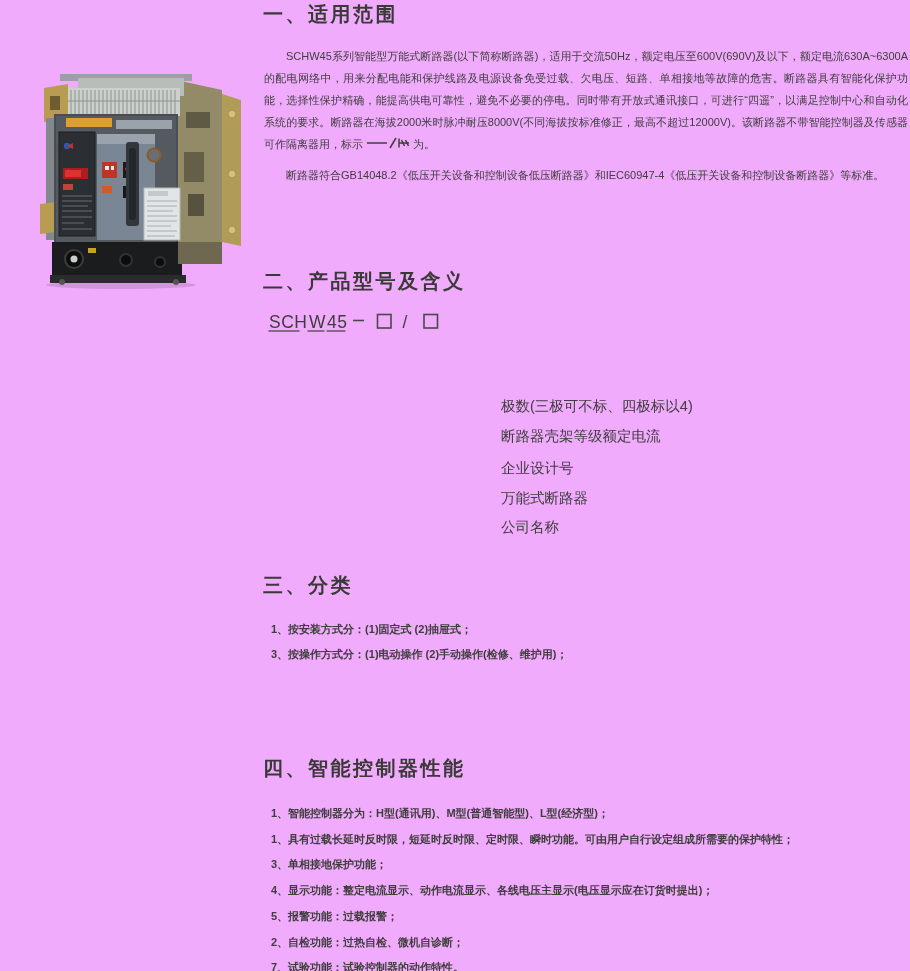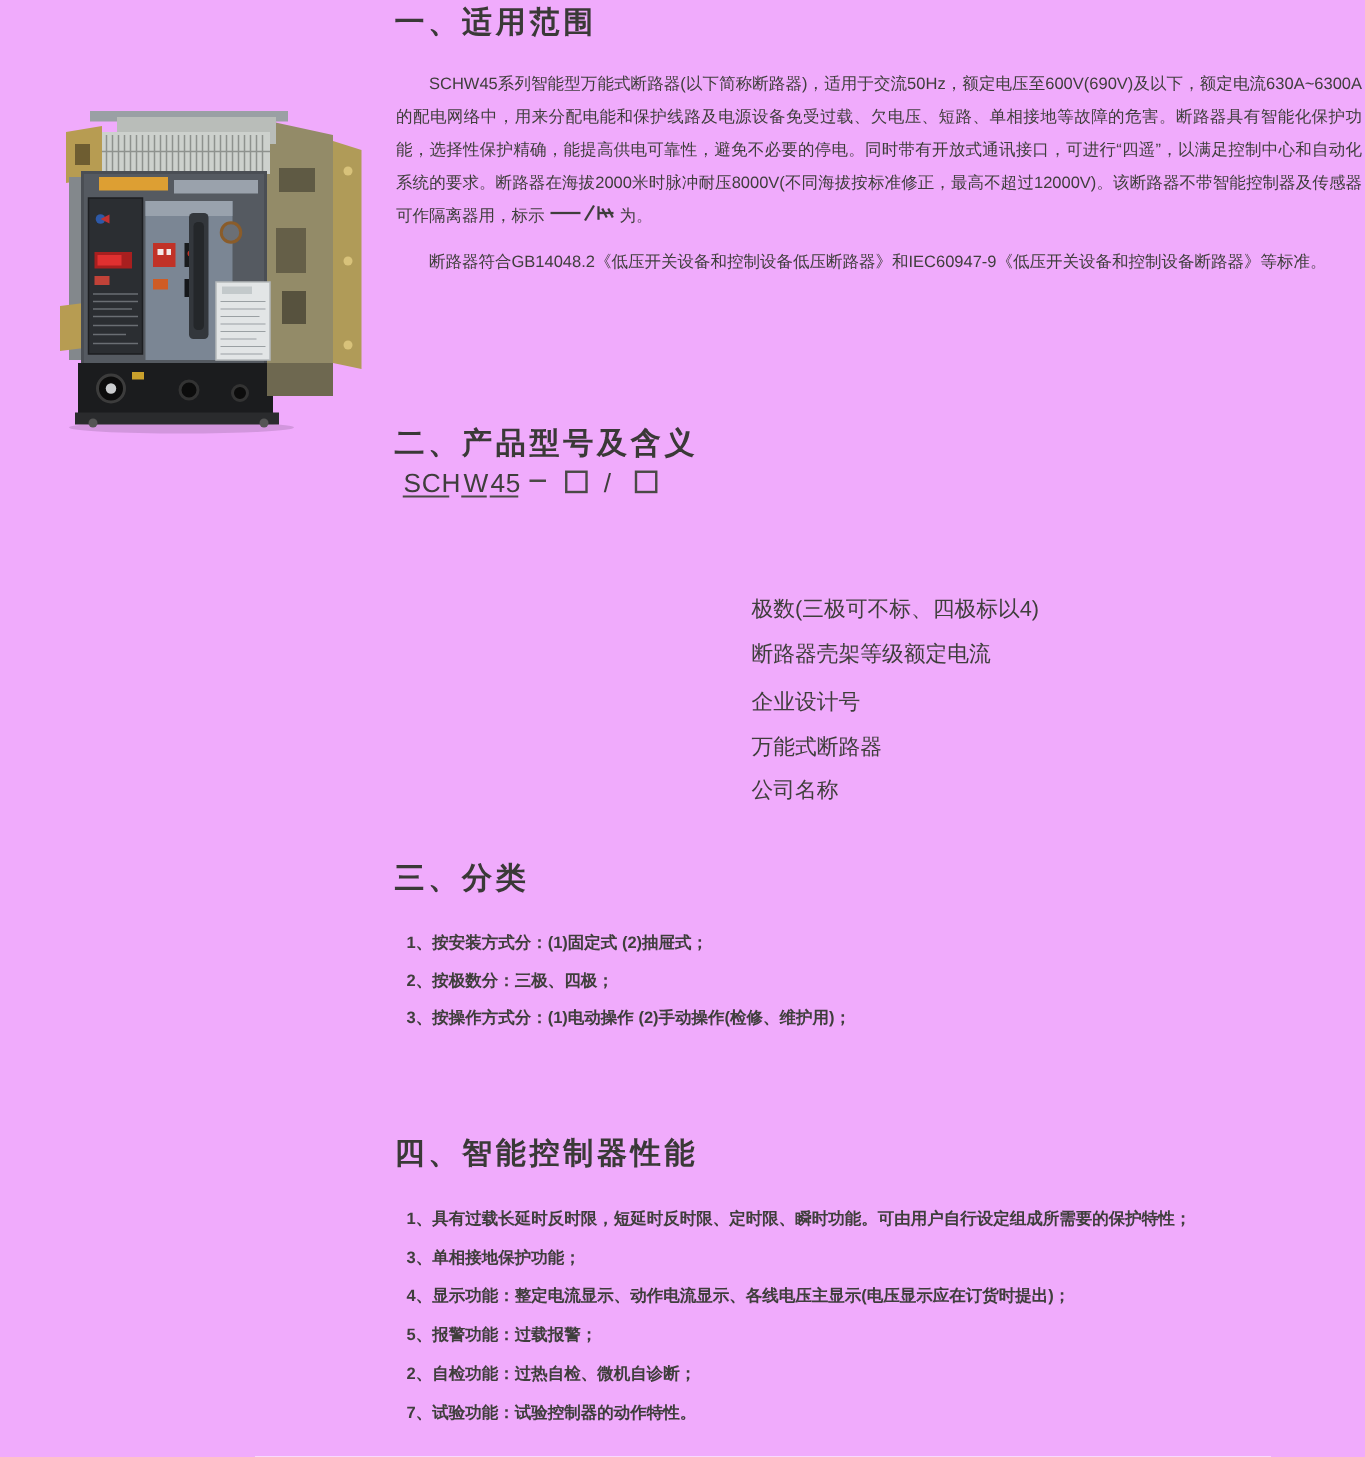--- a/index.html
+++ b/index.html
@@ -118,24 +118,24 @@
     <p><span>SCHW45系列智能型万能式断路器(以下简称断路器)，适用于交流50Hz，额定电压至600V(690V)及以下，额定电流630A~6300A的配电网络中，用来分配电能和保护线路及电源设备免受过载、欠电压、短路、单相接地等故障的危害。断路器具有智能化保护功能，选择性保护精确，能提高供电可靠性，避免不必要的停电。同时带有开放式通讯接口，可进行“四遥”，以满足控制中心和自动化系统的要求。断路器在海拔2000米时脉冲耐压8000V(不同海拔按标准修正，最高不超过12000V)。该断路器不带智能控制器及传感器可作隔离器用，标示</span><svg class="sym" width="44" height="12" viewBox="0 0 44 12">
           <g stroke="#3f3e3c" stroke-width="1.5" fill="none">
             <path d="M1,6 H21"></path>
             <path d="M24,11 L30,1"></path>
             <path d="M33,1.5 V10.5"></path>
             <path d="M33,6 H43"></path>
             <path d="M35.5,3 l3,6"></path>
             <path d="M39.5,3 l3,6"></path>
           </g>
         </svg><span>为。</span></p>
-    <p class="p2">断路器符合GB14048.2《低压开关设备和控制设备低压断路器》和IEC60947-9《低压开关设备和控制设备断路器》等标准。</p>
+    <p class="p2">断路器符合GB14048.2《低压开关设备和控制设备低压断路器》和IEC60947-4《低压开关设备和控制设备断路器》等标准。</p>
   </div>
 
-  <h2 class="sec-title" style="top:282px">二、产品型号及含义</h2>
+  <h2 class="sec-title" style="top:268px">二、产品型号及含义</h2>
 
   <svg class="diagram" width="460" height="245" viewBox="0 0 460 245">
 
     <text class="mono" x="13" y="28">SCH</text>
     <text class="mono" x="53" y="28">W</text>
     <text class="mono" x="71" y="28">45</text>
     <line x1="97" y1="20.5" x2="108" y2="20.5" stroke-width="1.6"></line>
     <rect x="121.5" y="14.5" width="13.5" height="13.5" fill="none" stroke-width="1.6"></rect>
     <text class="mono" x="146.5" y="28">/</text>
     <rect x="168" y="14.5" width="13.5" height="13.5" fill="none" stroke-width="1.6"></rect>
@@ -157,26 +157,26 @@
     <text class="lbl" x="245" y="110.5">极数(三极可不标、四极标以4)</text>
     <text class="lbl" x="245" y="140.5">断路器壳架等级额定电流</text>
     <text class="lbl" x="245" y="172.5">企业设计号</text>
     <text class="lbl" x="245" y="202.5">万能式断路器</text>
     <text class="lbl" x="245" y="231.5">公司名称</text>
   </svg>
 
   <h2 class="sec-title" style="top:572px">三、分类</h2>
   <ul class="flist" id="list3">
     <li>1、按安装方式分：(1)固定式 (2)抽屉式；</li>
-    <li>2、按极数分：三极、四极；</li>
     <li>3、按操作方式分：(1)电动操作 (2)手动操作(检修、维护用)；</li>
   </ul>
 
   <h2 class="sec-title" style="top:755px">四、智能控制器性能</h2>
   <ul class="flist" id="list4">
+    <li>1、智能控制器分为：H型(通讯用)、M型(普通智能型)、L型(经济型)；</li>
     <li>1、具有过载长延时反时限，短延时反时限、定时限、瞬时功能。可由用户自行设定组成所需要的保护特性；</li>
     <li>3、单相接地保护功能；</li>
     <li>4、显示功能：整定电流显示、动作电流显示、各线电压主显示(电压显示应在订货时提出)；</li>
     <li>5、报警功能：过载报警；</li>
     <li>2、自检功能：过热自检、微机自诊断；</li>
     <li>7、试验功能：试验控制器的动作特性。</li>
   </ul>
 
 </div>
 

